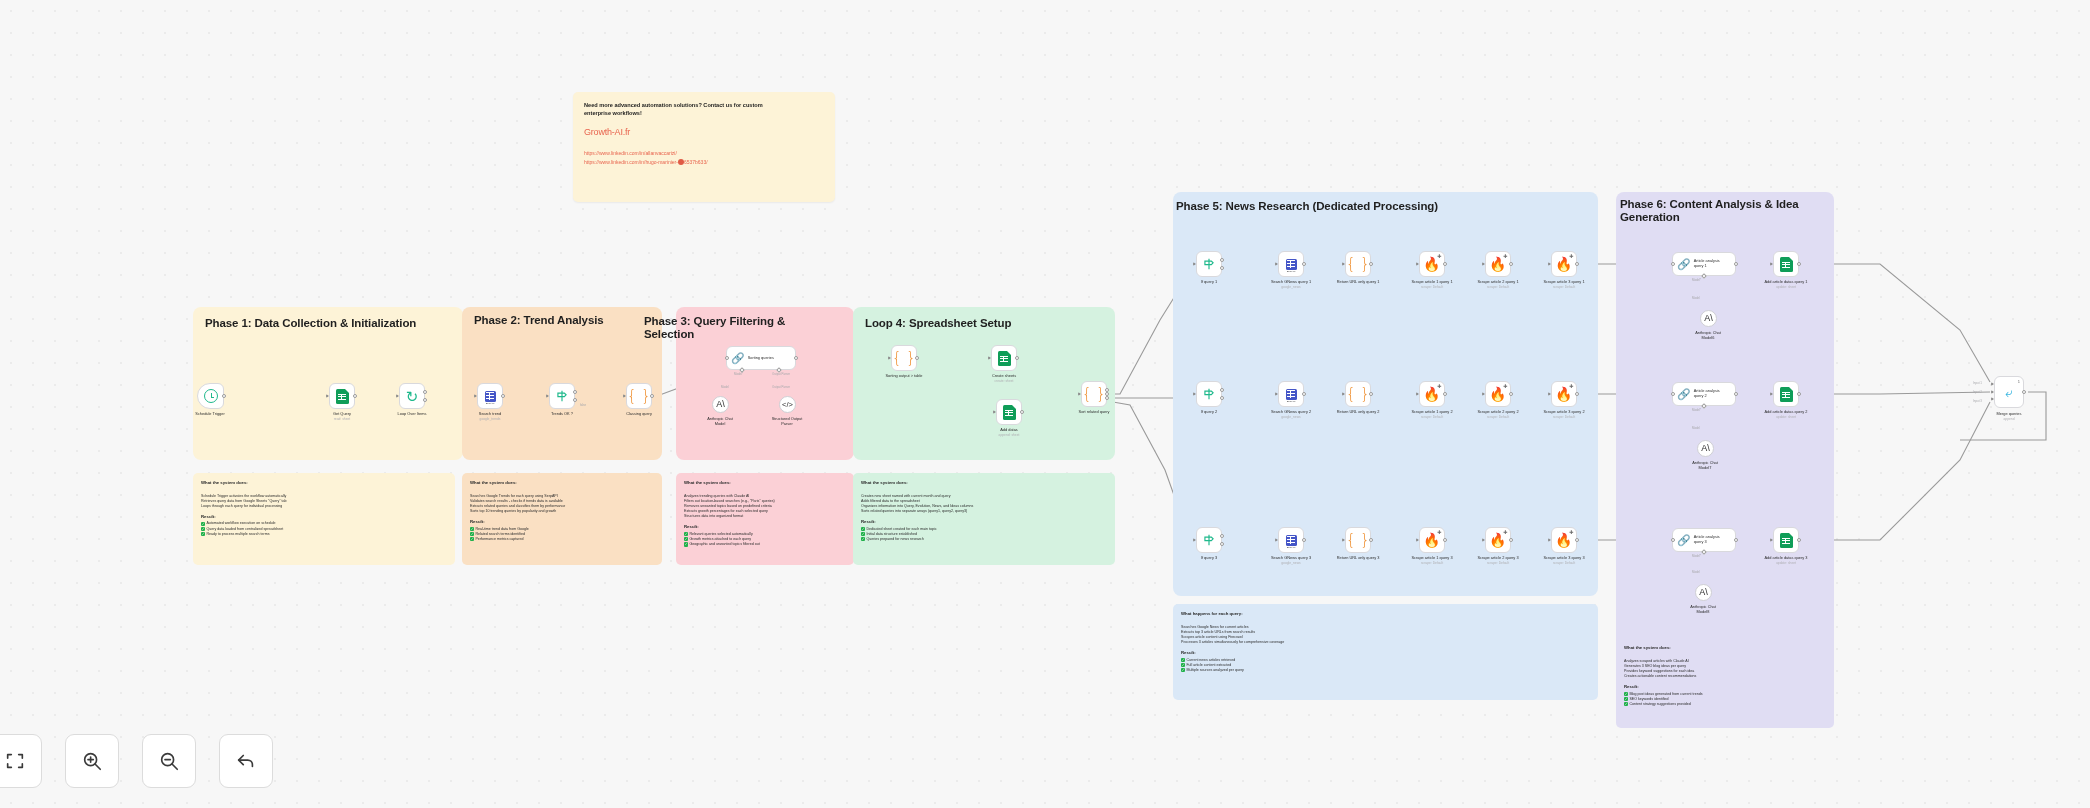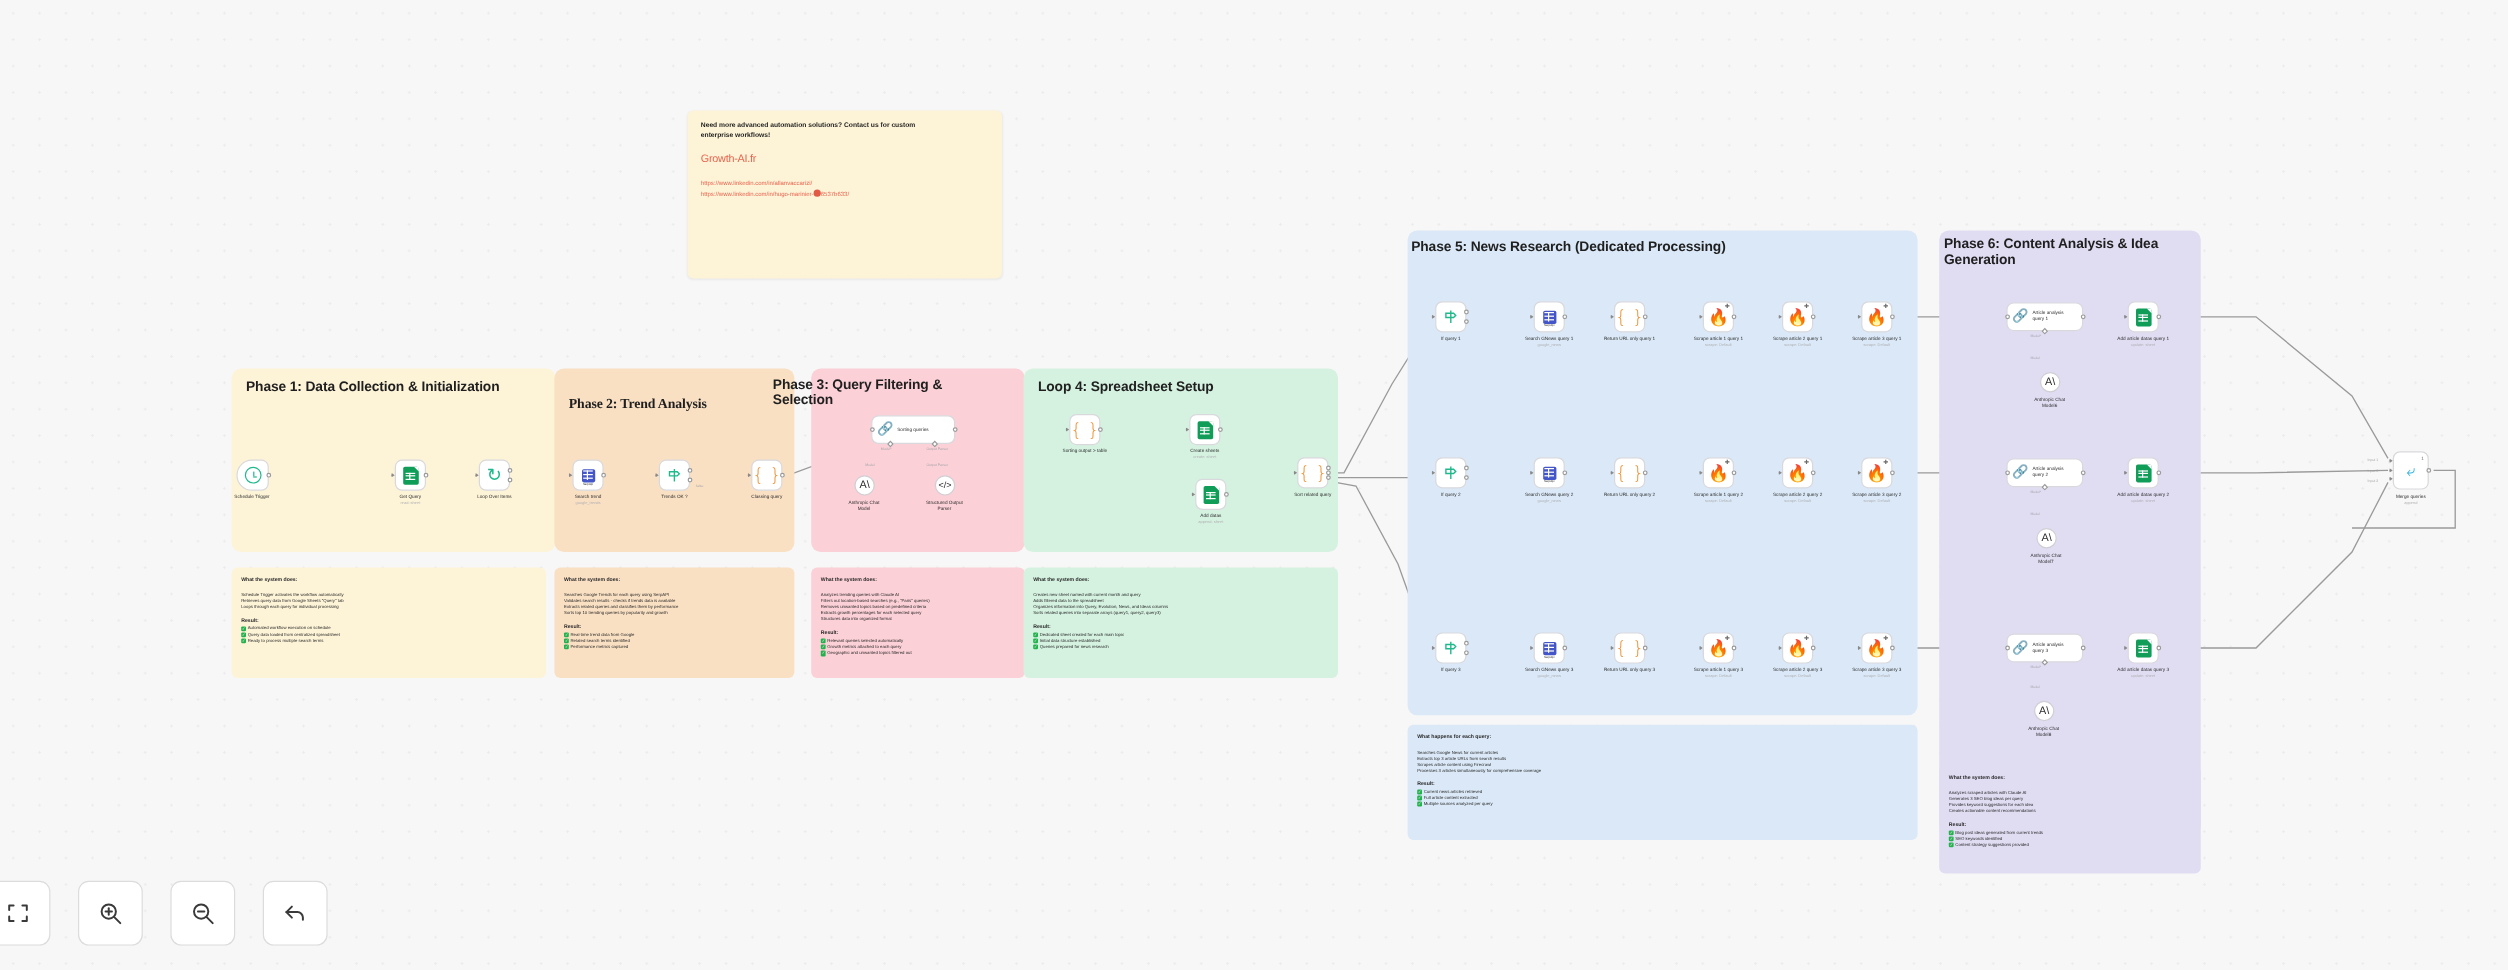--- a/index.html
+++ b/index.html
@@ -297,21 +297,21 @@
     <path class="edge" d="M 1804,394 L 1880,394 L 1990,392"></path>
     <path class="edge-dash" d="M 1698,410 L 1694,435 L 1702,443"></path>
 
     <path class="edge" d="M 1735,540 L 1772,540"></path>
     <path class="edge" d="M 1804,540 L 1880,540 L 1960,460 L 1990,402"></path>
     <path class="edge-dash" d="M 1698,556 L 1694,578 L 1700,586"></path>
 
     <path class="edge" d="M 2028,392 L 2046,392 L 2046,440 L 1960,440"></path>
   </svg>
 
-  <div id="contact" style="left:573px; top:92px; width:262px; height:140px;">
+  <div id="contact" style="left:573px; top:92px; width:262px; height:110px;">
     <div class="c-head">Need more advanced automation solutions? Contact us for custom enterprise workflows!</div>
     <div class="c-brand">Growth-AI.fr</div>
     <div class="c-link">https://www.linkedin.com/in/allanvaccarizi/</div>
     <div class="c-link">
       <span>https://www.linkedin.com/in/hugo-marinier-</span><span class="badge"></span><span>6537b633/</span>
     </div>
   </div>
 
   <div class="phase" style="left:193px; top:307px; width:270px; height:153px; background:#fdf3d7;"></div>
   <div class="phase-title" style="left:205px; top:317px; width:250px;">Phase 1: Data Collection &amp; Initialization</div>
@@ -353,21 +353,21 @@
         <span class="tick">✓</span>
         <span>Query data loaded from centralized spreadsheet</span>
       </div>
     <div class="chk">
         <span class="tick">✓</span>
         <span>Ready to process multiple search terms</span>
       </div>
   </div>
 
   <div class="phase" style="left:462px; top:307px; width:200px; height:153px; background:#fae0c3;"></div>
-  <div class="phase-title" style="left:474px; top:331px; width:180px;font-family:Liberation Serif, serif;">Phase 2: Trend Analysis</div>
+  <div class="phase-title" style="left:474px; top:314px; width:180px;">Phase 2: Trend Analysis</div>
 
   <div class="node square" style="left:477px; top:383px;">
     <span class="ic ic-serp">
         <span class="ic-serp-txt">SerpApi</span>
       </span>
     <span class="port arrow"></span>
     <span class="port out"></span>
   </div>
   <div class="node-label" style="left:490px; top:412px;">Search trend</div>
   <div class="node-sub" style="left:490px; top:417px;">google_trends</div>

